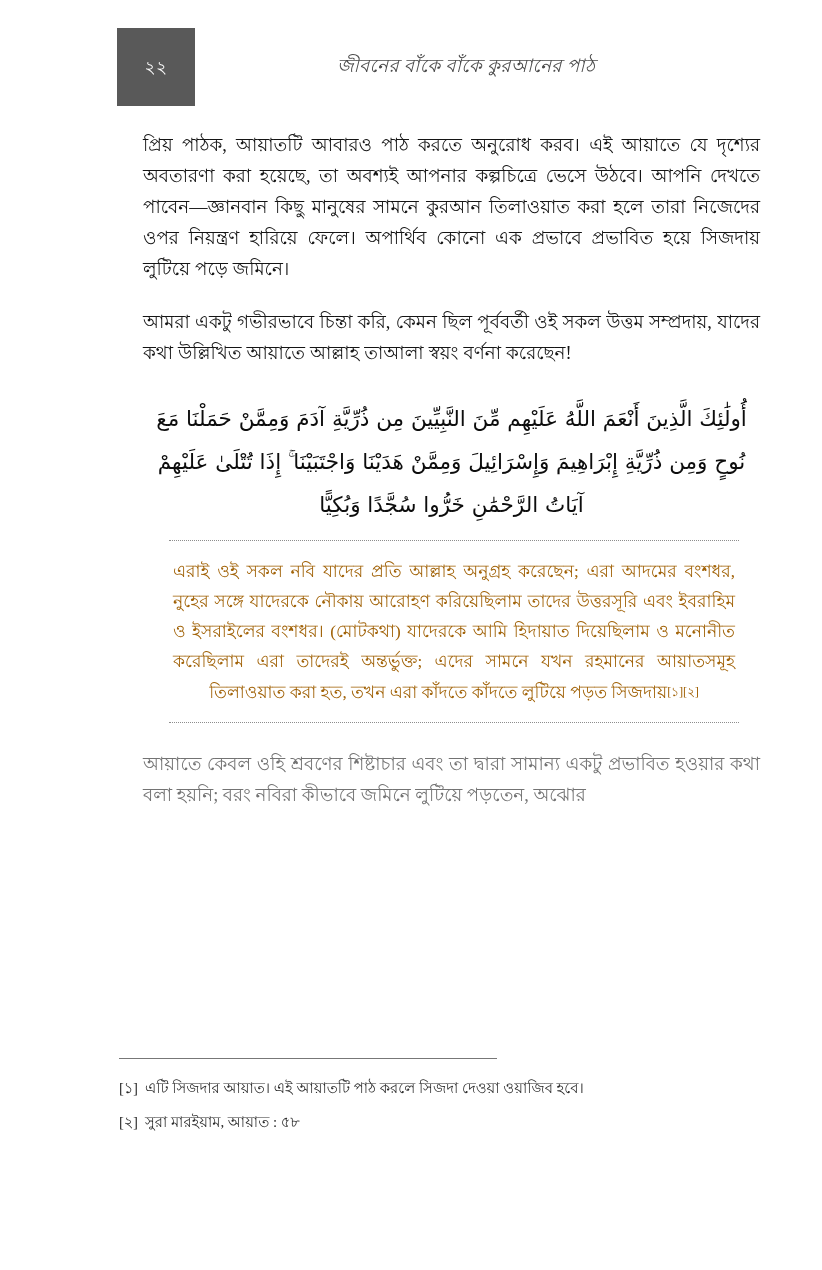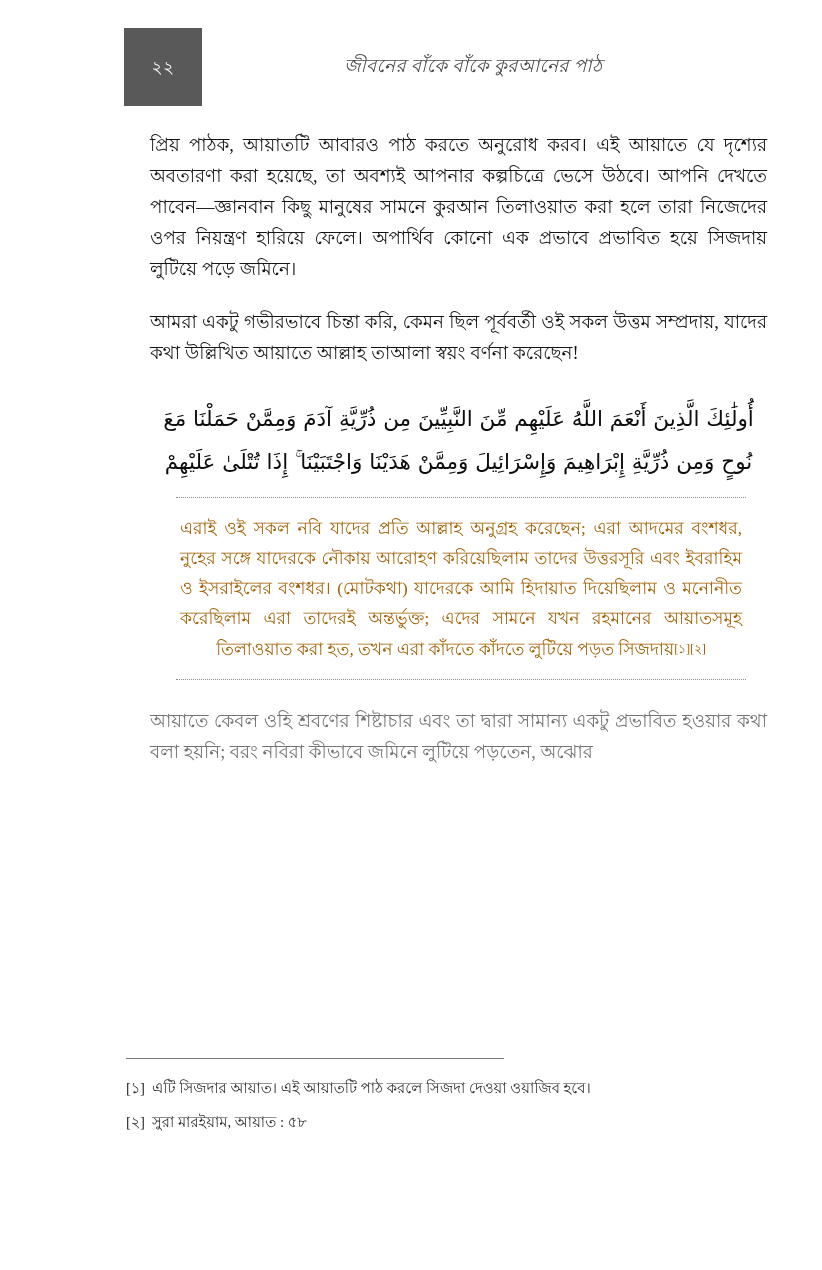--- a/index.html
+++ b/index.html
@@ -13,21 +13,21 @@
     height: 1270px;
     position: relative;
     overflow: hidden;
     font-family: "Liberation Serif", "DejaVu Serif", serif;
     color: #1a1a1a;
     -webkit-font-smoothing: antialiased;
   }
 
   .page {
     position: absolute;
-    left: 14px;
+    left: 7px;
     top: 0;
     width: 651px;
     height: 1270px;
     box-sizing: border-box;
     text-decoration: underline;
   }
 
   
   .header {
     position: absolute;
@@ -192,20 +192,21 @@
 
     <p class="para">প্রিয় পাঠক, আয়াতটি আবারও পাঠ করতে অনুরোধ করব। এই আয়াতে যে দৃশ্যের অবতারণা করা হয়েছে, তা অবশ্যই আপনার কল্পচিত্রে ভেসে উঠবে। আপনি দেখতে পাবেন—জ্ঞানবান কিছু মানুষের সামনে কুরআন তিলাওয়াত করা হলে তারা নিজেদের ওপর নিয়ন্ত্রণ হারিয়ে ফেলে। অপার্থিব কোনো এক প্রভাবে প্রভাবিত হয়ে সিজদায় লুটিয়ে পড়ে জমিনে।</p>
 
 
     <p class="para">আমরা একটু গভীরভাবে চিন্তা করি, কেমন ছিল পূর্ববর্তী ওই সকল উত্তম সম্প্রদায়, যাদের কথা উল্লিখিত আয়াতে আল্লাহ তাআলা স্বয়ং বর্ণনা করেছেন!</p>
 
 
     <div class="arabic-block">
       <span class="arabic-line l1">أُولَٰئِكَ الَّذِينَ أَنْعَمَ اللَّهُ عَلَيْهِم مِّنَ النَّبِيِّينَ مِن ذُرِّيَّةِ آدَمَ وَمِمَّنْ حَمَلْنَا مَعَ</span>
       <span class="arabic-line l2">نُوحٍ وَمِن ذُرِّيَّةِ إِبْرَاهِيمَ وَإِسْرَائِيلَ وَمِمَّنْ هَدَيْنَا وَاجْتَبَيْنَا ۚ إِذَا تُتْلَىٰ عَلَيْهِمْ</span>
+      <span class="arabic-line l3">آيَاتُ الرَّحْمَٰنِ خَرُّوا سُجَّدًا وَبُكِيًّا</span>
     </div>
 
     <div class="translation-box">
       <p class="translation-text"><span>এরাই ওই সকল নবি যাদের প্রতি আল্লাহ অনুগ্রহ করেছেন; এরা আদমের বংশধর, নুহের সঙ্গে যাদেরকে নৌকায় আরোহণ করিয়েছিলাম তাদের উত্তরসূরি এবং ইবরাহিম ও ইসরাইলের বংশধর। (মোটকথা) যাদেরকে আমি হিদায়াত দিয়েছিলাম ও মনোনীত করেছিলাম এরা তাদেরই অন্তর্ভুক্ত; এদের সামনে যখন রহমানের আয়াতসমূহ তিলাওয়াত করা হত, তখন এরা কাঁদতে কাঁদতে লুটিয়ে পড়ত সিজদায়</span><span class="fn-ref">[১][২]</span></p>
     </div>
 
     <p class="tail-para">আয়াতে কেবল ওহি শ্রবণের শিষ্টাচার এবং তা দ্বারা সামান্য একটু প্রভাবিত হওয়ার কথা বলা হয়নি; বরং নবিরা কীভাবে জমিনে লুটিয়ে পড়তেন, অঝোর</p>
 
   </div>
 

